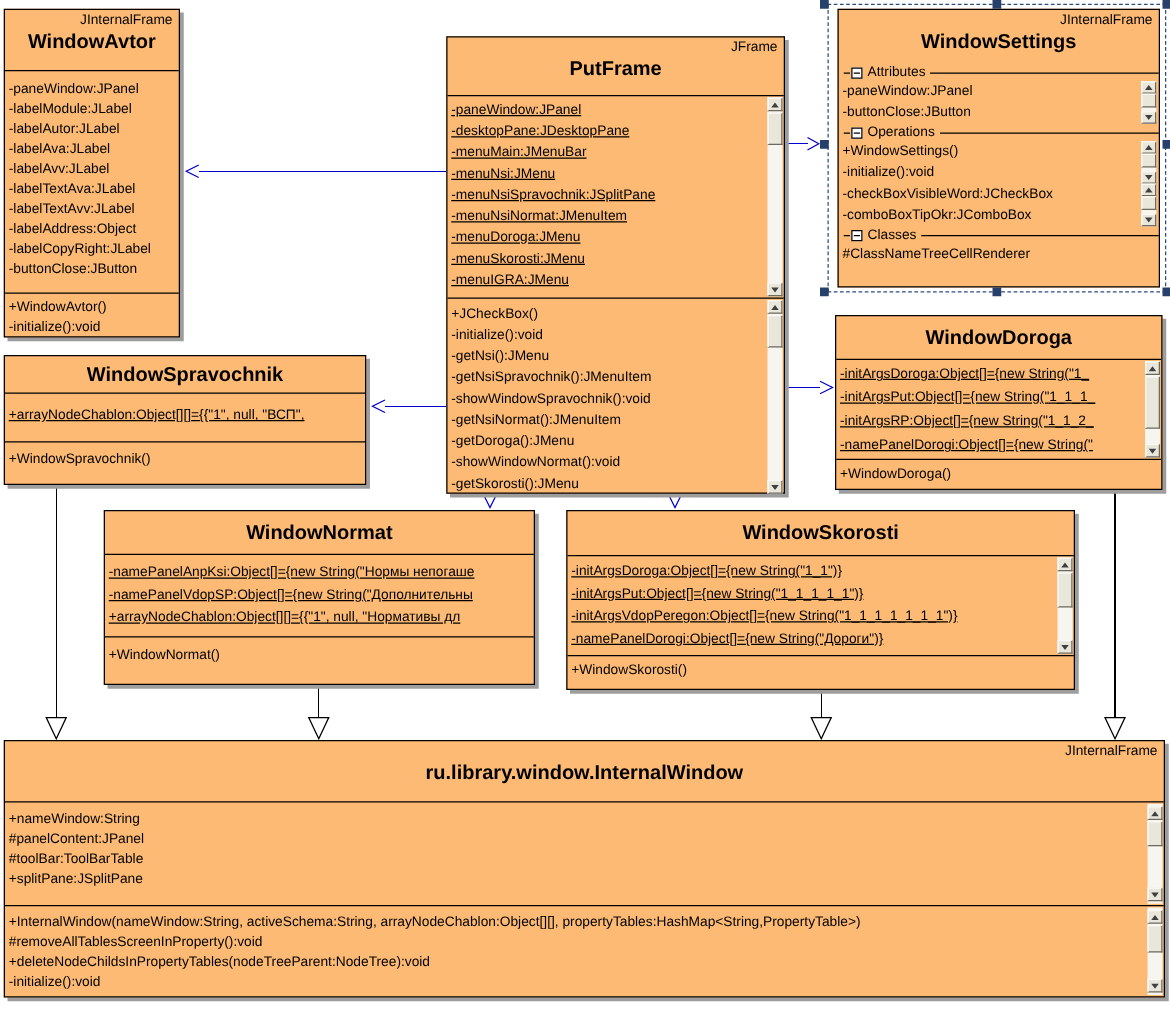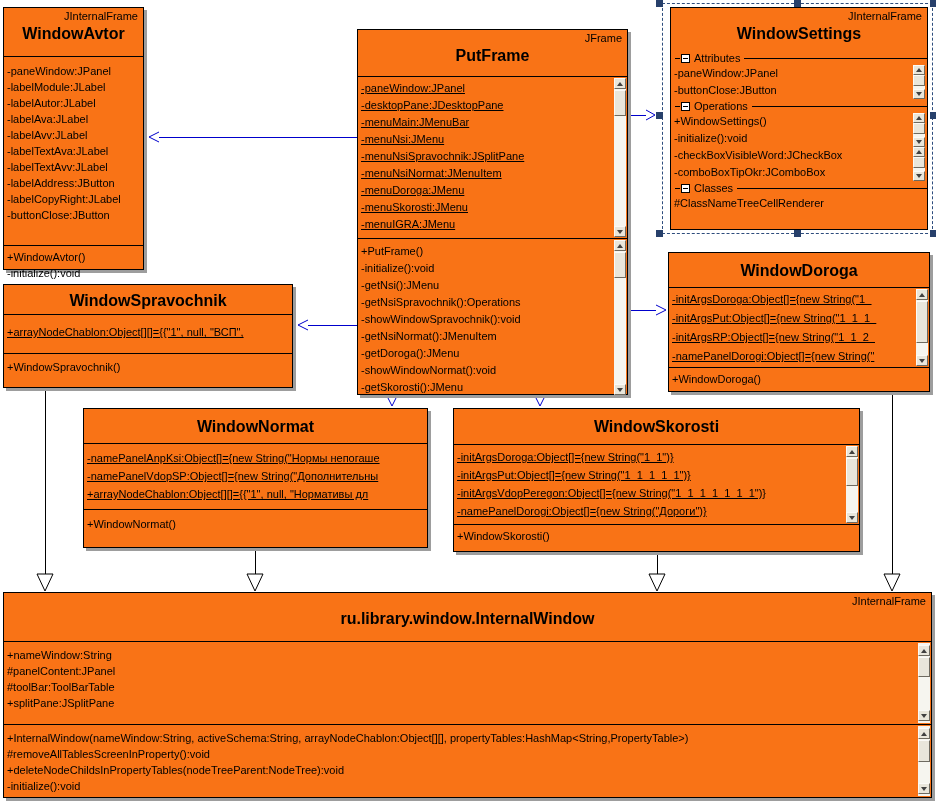--- a/index.html
+++ b/index.html
@@ -2,21 +2,21 @@
 <html><head>
 <meta charset="utf-8">
 <style>
   * { margin:0; padding:0; box-sizing:border-box; }
   html,body { background:#fff; }
   .canvas {
     position:relative; width:936px; height:807px; background:#ffffff;
     font-family:"Liberation Sans", sans-serif; font-size:11px; color:#000; overflow:hidden;
   }
   .overlay { position:absolute; left:0; top:0; }
-  .cls { position:absolute; background:#f97316; border:1px solid #000; box-shadow:3px 3px 0 #9d9d9d; }
+  .cls { position:absolute; background:#fdba74; border:1px solid #000; box-shadow:3px 3px 0 #9d9d9d; }
   .noshadow { box-shadow:none; }
   .hdr { position:relative; }
   .stereo { text-align:right; padding:2px 5px 0 0; font-size:11px; line-height:13px; }
   .title { text-align:center; font-weight:bold; font-size:16px; padding-top:2px; white-space:nowrap; overflow:hidden; }
   .sec { border-top:1px solid #000; position:relative; overflow:hidden; }
   .m { white-space:nowrap; overflow:hidden; padding-left:3px; line-height:16px; }
   .s17 .m { line-height:17px; }
   .s18 .m { line-height:18px; }
   .s19 .m { line-height:19px; }
   .u { text-decoration:underline; }
@@ -99,25 +99,25 @@
       <div class="title">WindowAvtor</div>
     </div>
     <div class="sec" style="height:178px;padding-top:6px;">
       <div class="m">-paneWindow:JPanel</div>
       <div class="m">-labelModule:JLabel</div>
       <div class="m">-labelAutor:JLabel</div>
       <div class="m">-labelAva:JLabel</div>
       <div class="m">-labelAvv:JLabel</div>
       <div class="m">-labelTextAva:JLabel</div>
       <div class="m">-labelTextAvv:JLabel</div>
-      <div class="m">-labelAddress:JButton</div>
+      <div class="m">-labelAddress:Object</div>
       <div class="m">-labelCopyRight:JLabel</div>
       <div class="m">-buttonClose:JButton</div>
     </div>
-    <div class="sec" style="height:36px;padding-top:3px;margin-top:11px;">
+    <div class="sec" style="height:36px;padding-top:3px;">
       <div class="m">+WindowAvtor()</div>
       <div class="m">-initialize():void</div>
     </div>
   </div>
 
   <div class="cls" style="left:357px;top:4px;width:271px;height:366px;margin-top:25px;">
     <div class="hdr" style="height:46px;">
       <div class="stereo">JFrame</div>
       <div class="title">PutFrame</div>
     </div>
@@ -135,24 +135,24 @@
         <div class="sbb" style="top:0;">
             <span class="au"></span>
           </div>
         <div class="sbt" style="top:12px;height:26px;"></div>
         <div class="sbb" style="bottom:0;">
             <span class="ad"></span>
           </div>
       </div>
     </div>
     <div class="sec s17 has-sb" style="height:158px;padding-top:4px;">
-      <div class="m">+PutFrame()</div>
+      <div class="m">+JCheckBox()</div>
       <div class="m">-initialize():void</div>
       <div class="m">-getNsi():JMenu</div>
-      <div class="m">-getNsiSpravochnik():Operations</div>
+      <div class="m">-getNsiSpravochnik():JMenuItem</div>
       <div class="m">-showWindowSpravochnik():void</div>
       <div class="m">-getNsiNormat():JMenuItem</div>
       <div class="m">-getDoroga():JMenu</div>
       <div class="m">-showWindowNormat():void</div>
       <div class="m">-getSkorosti():JMenu</div>
       <div class="vs">
         <div class="sbb" style="top:0;">
             <span class="au"></span>
           </div>
         <div class="sbt" style="top:12px;height:26px;"></div>

